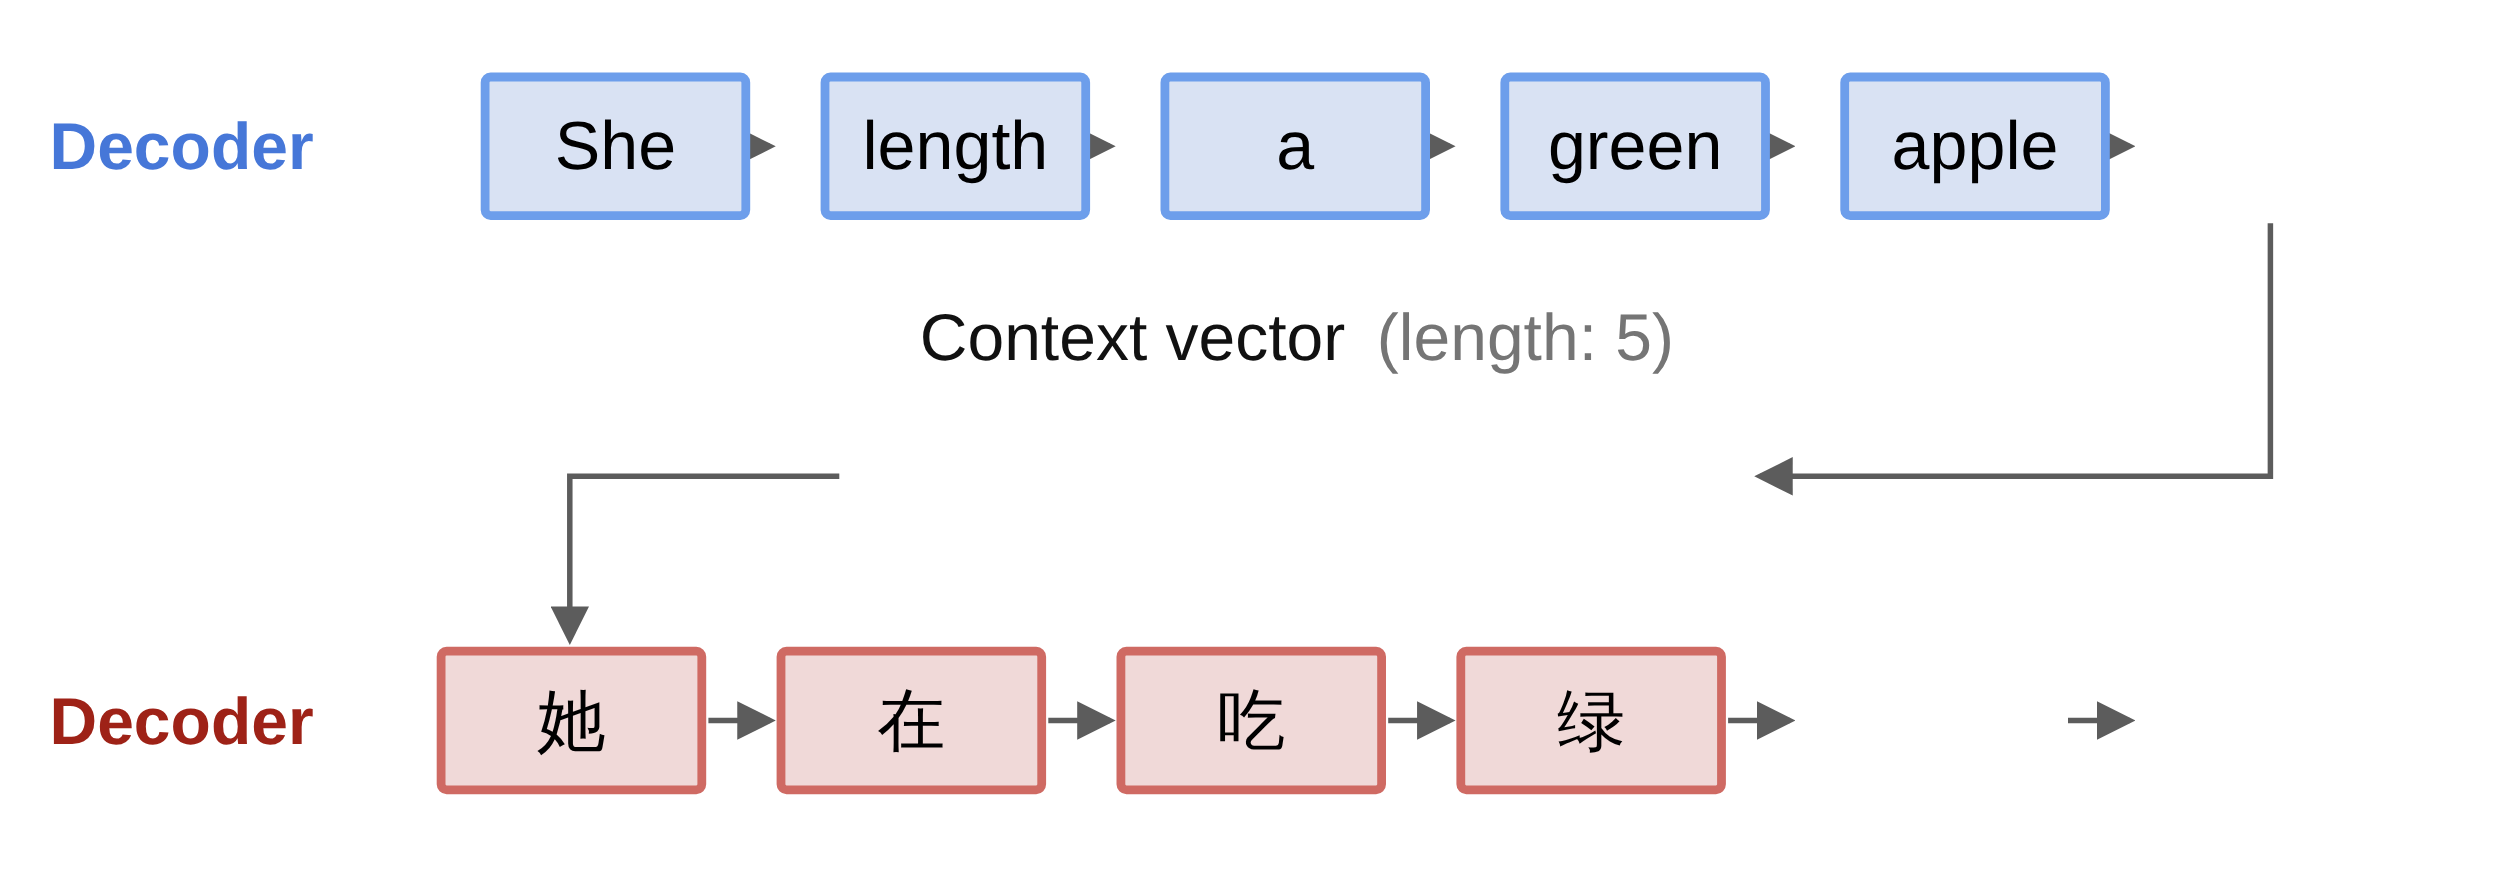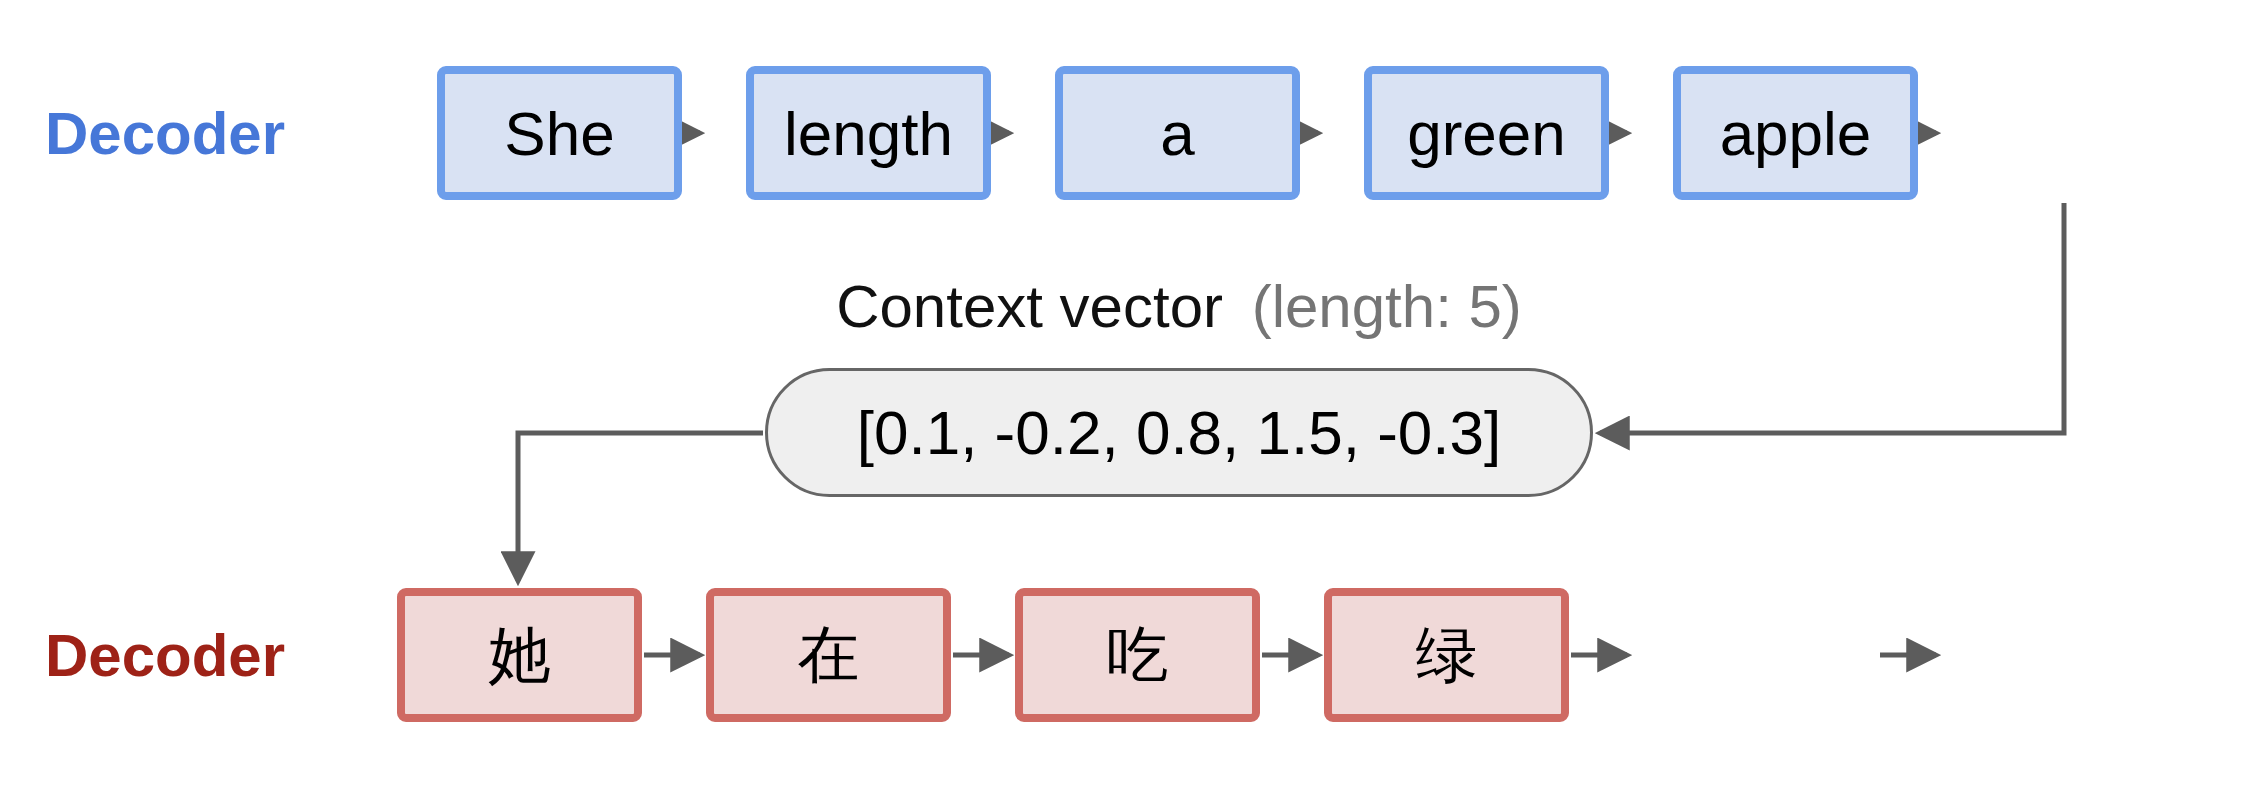--- a/index.html
+++ b/index.html
@@ -84,21 +84,20 @@
   <div class="tokenrow enc">
     <div class="tokenbox">She</div>
     <div class="tokenbox">length</div>
     <div class="tokenbox">a</div>
     <div class="tokenbox">green</div>
     <div class="tokenbox">apple</div>
   </div>
 
   <div class="context-label"><span>Context vector</span>&nbsp;<span class="sub">(length: 5)</span></div>
 
-  <div class="pill">[0.1, -0.2, 0.8, 1.5, -0.3]</div>
 
   <div class="rowlabel dec">Decoder</div>
 
   <div class="tokenrow dec">
     <div class="tokenbox">她</div>
     <div class="tokenbox">在</div>
     <div class="tokenbox">吃</div>
     <div class="tokenbox">绿</div>
   </div>
 

